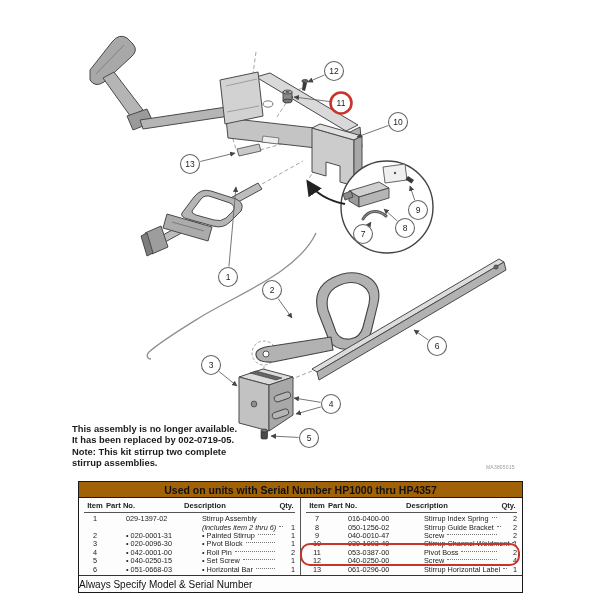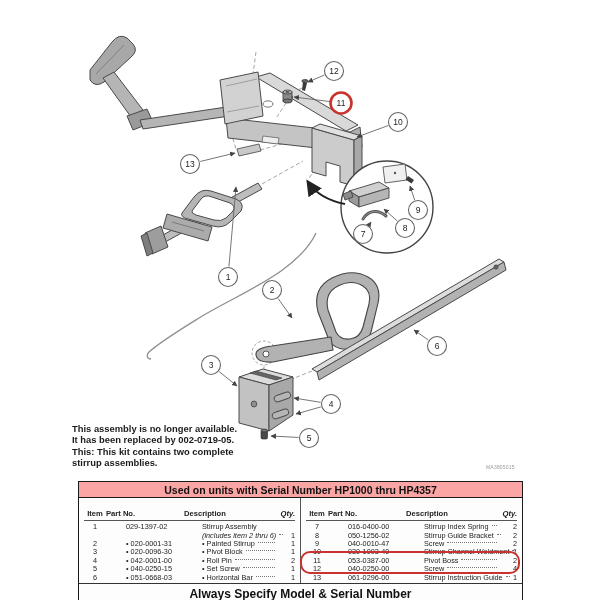--- a/index.html
+++ b/index.html
@@ -4,40 +4,40 @@
 <style>
   html,body{margin:0;padding:0;background:#ffffff;}
   body{width:600px;height:600px;font-family:"Liberation Sans",sans-serif;position:relative;overflow:hidden;}
   .stage{position:relative;width:600px;height:600px;background:#fff;}
   svg.diagram{position:absolute;left:0;top:0;}
 
   .notes{position:absolute;left:72px;top:423px;font-size:9.4px;font-weight:bold;color:#1b1b1b;line-height:11.4px;}
   .code{position:absolute;left:486px;top:464px;font-size:5px;color:#9a9a9a;letter-spacing:.2px;}
 
   .ptable{position:absolute;left:78px;top:481px;width:445px;border:1.5px solid #1a1a1a;background:#fdfdfd;box-sizing:border-box;}
-  .ptable-title{background:#fca5a5;border-bottom:1.5px solid #1a1a1a;font-weight:bold;font-size:10.5px;text-align:center;padding:1.5px 0;color:#111;}
+  .ptable-title{background:#a16207;border-bottom:1.5px solid #1a1a1a;font-weight:bold;font-size:10.5px;text-align:center;padding:1.5px 0;color:#111;}
   .ptable-body{display:flex;}
-  .half{flex:1;padding:10px 5px 2px 5px;min-width:0;}
+  .half{flex:1;padding:2px 5px 2px 5px;min-width:0;}
   .vdiv{width:1px;background:#555;}
   .cols-header{display:flex;font-weight:bold;font-size:7.6px;color:#222;padding:1px 0 2px 0;border-bottom:1px solid #555;margin-bottom:1.5px;}
   .h-item{width:22px;text-align:center;flex:none;}
   .h-part{width:78px;flex:none;}
   .h-desc{flex:1;}
-  .h-qty{width:17px;text-align:right;flex:none;font-style:italic;}
+  .h-qty{width:17px;text-align:center;flex:none;}
   .rows{position:relative;}
   .prow{display:flex;align-items:center;height:8.4px;font-size:7.3px;color:#222;white-space:nowrap;}
   .c-item{width:22px;text-align:center;flex:none;}
   .c-part{width:76px;flex:none;margin-left:20px;}
   .c-desc{flex:1;display:flex;align-items:flex-start;min-width:0;}
   .dtext{white-space:nowrap;}
   .it{font-style:italic;}
   .leader{flex:1;border-bottom:1px dotted #777;height:0;margin:3px 3px 0 3px;min-width:4px;}
   .c-qty{width:17px;text-align:right;flex:none;}
   .hl-rect{position:absolute;left:-6px;right:-3px;top:28.3px;height:19px;border:2.2px solid #c8342c;border-radius:10px;pointer-events:none;z-index:3;}
-  .ptable-footer{border-top:1px solid #333;text-align:center;font-weight:bold;font-size:12px;padding:2.5px 0 2px 0;color:#111;}
+  .ptable-footer{border-top:1px solid #333;text-align:left;font-weight:normal;font-size:10px;padding:2.5px 0 2px 0;color:#111;}
 </style>
 </head>
 <body>
 
 <div class="stage">
 
   <svg class="diagram" width="600" height="478" viewBox="0 0 600 478">
     <defs>
       <marker id="arr" markerWidth="7" markerHeight="7" refX="5.5" refY="3" orient="auto">
         <path d="M0,0 L6,3 L0,6 Z" fill="#444"></path>
@@ -228,21 +228,21 @@
           <line x1="200.19968956821617" y1="161.5067425499916" x2="235" y2="153" stroke="#666" stroke-width="0.9" marker-end="url(#arr)"></line>
           <circle cx="190" cy="164" r="9.5" fill="#fff" stroke="#666" stroke-width="1.1"></circle>
           <text x="190" y="167" text-anchor="middle" font-size="8.5" font-family="&quot;Liberation Sans&quot;, sans-serif" fill="#222">13</text>
         </g>
       </g>
   </svg>
 
   <div class="notes">
     <div>This assembly is no longer available.</div>
     <div>It has been replaced by 002-0719-05.</div>
-    <div>This:  This kit contains two complete</div>
+    <div>Note:  This kit stirrup two complete</div>
     <div>stirrup assemblies.</div>
   </div>
 
   <div class="code">MA3805015</div>
 
   <div class="ptable">
     <div class="ptable-title">Used on units with Serial Number HP1000 thru HP4357</div>
     <div class="ptable-body">
       <div class="half">
         <div class="cols-header">
@@ -377,21 +377,21 @@
               <span class="c-desc">
                 <span class="dtext">Screw</span>
                 <span class="leader"></span>
               </span>
               <span class="c-qty">4</span>
             </div>
             <div class="prow">
               <span class="c-item">13</span>
               <span class="c-part">061-0296-00</span>
               <span class="c-desc">
-                <span class="dtext">Stirrup Instruction Guide</span>
+                <span class="dtext">Stirrup Horizontal Label</span>
                 <span class="leader"></span>
               </span>
               <span class="c-qty">1</span>
             </div>
           </div>
       </div>
     </div>
     <div class="ptable-footer">Always Specify Model &amp; Serial Number</div>
   </div>
 

